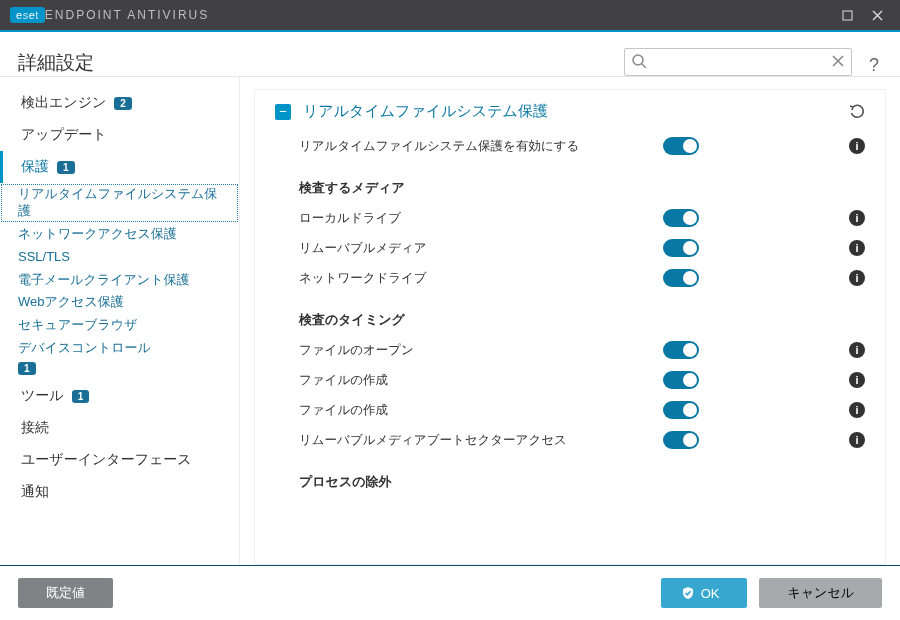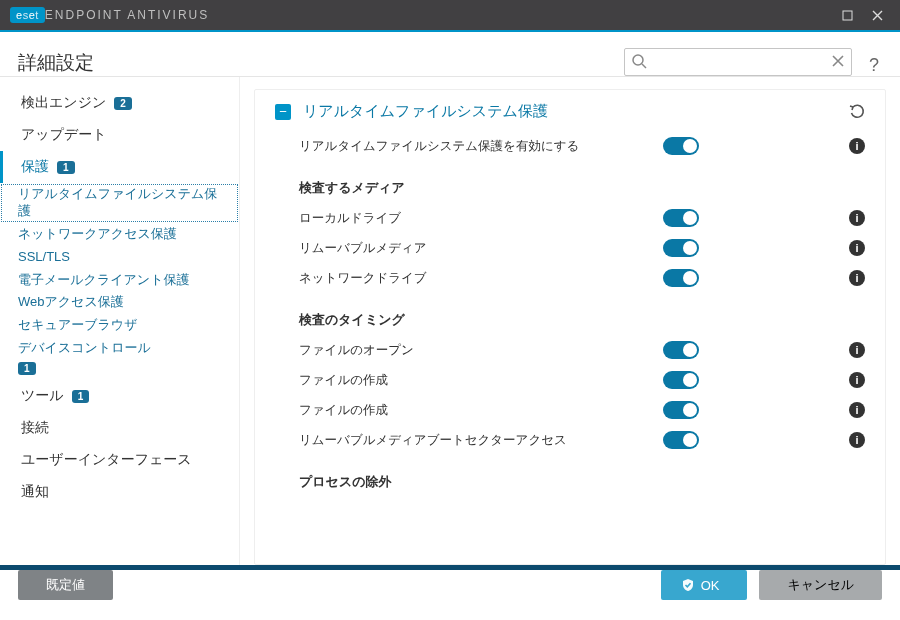--- a/index.html
+++ b/index.html
@@ -50,21 +50,21 @@
 
   
   .toggle { width:36px; height:18px; border-radius:10px; background:#bbb; position:relative; cursor:pointer; margin-right: 150px; }
   .toggle.on { background:#0a78a5; }
   .toggle::after { content:""; position:absolute; width:14px; height:14px; background:#fff; border-radius:50%; top:2px; left:2px; transition:left .1s; }
   .toggle.on::after { left:20px; }
 
   .info-dot { width:16px; height:16px; border-radius:50%; background:#333; color:#fff; font-size:11px; font-weight:700; display:flex; align-items:center; justify-content:center; cursor:pointer; }
 
   
-  .footer { height:55px; border-top:5px solid #0c4a6e; display:flex; padding: 0 18px; gap:12px; }
+  .footer { height:55px; border-top:1px solid #0c4a6e; display:flex; align-items:center; padding: 0 18px; gap:12px; }
   .btn { height:30px; padding:0 28px; border:none; border-radius:2px; font-size:13px; cursor:pointer; }
   .btn-default { background:#7f8386; color:#fff; }
   .btn-primary { background:#38a7cf; color:#fff; display:flex; align-items:center; gap:6px; justify-content:center;padding-left:20px; }
   .btn-secondary { background:#a7aaac; color:#000000; }
   .footer-spacer { flex:1; }
 
   
   .content::-webkit-scrollbar { width:8px; }
   .content::-webkit-scrollbar-thumb { background:#d0d0d0; }
 

